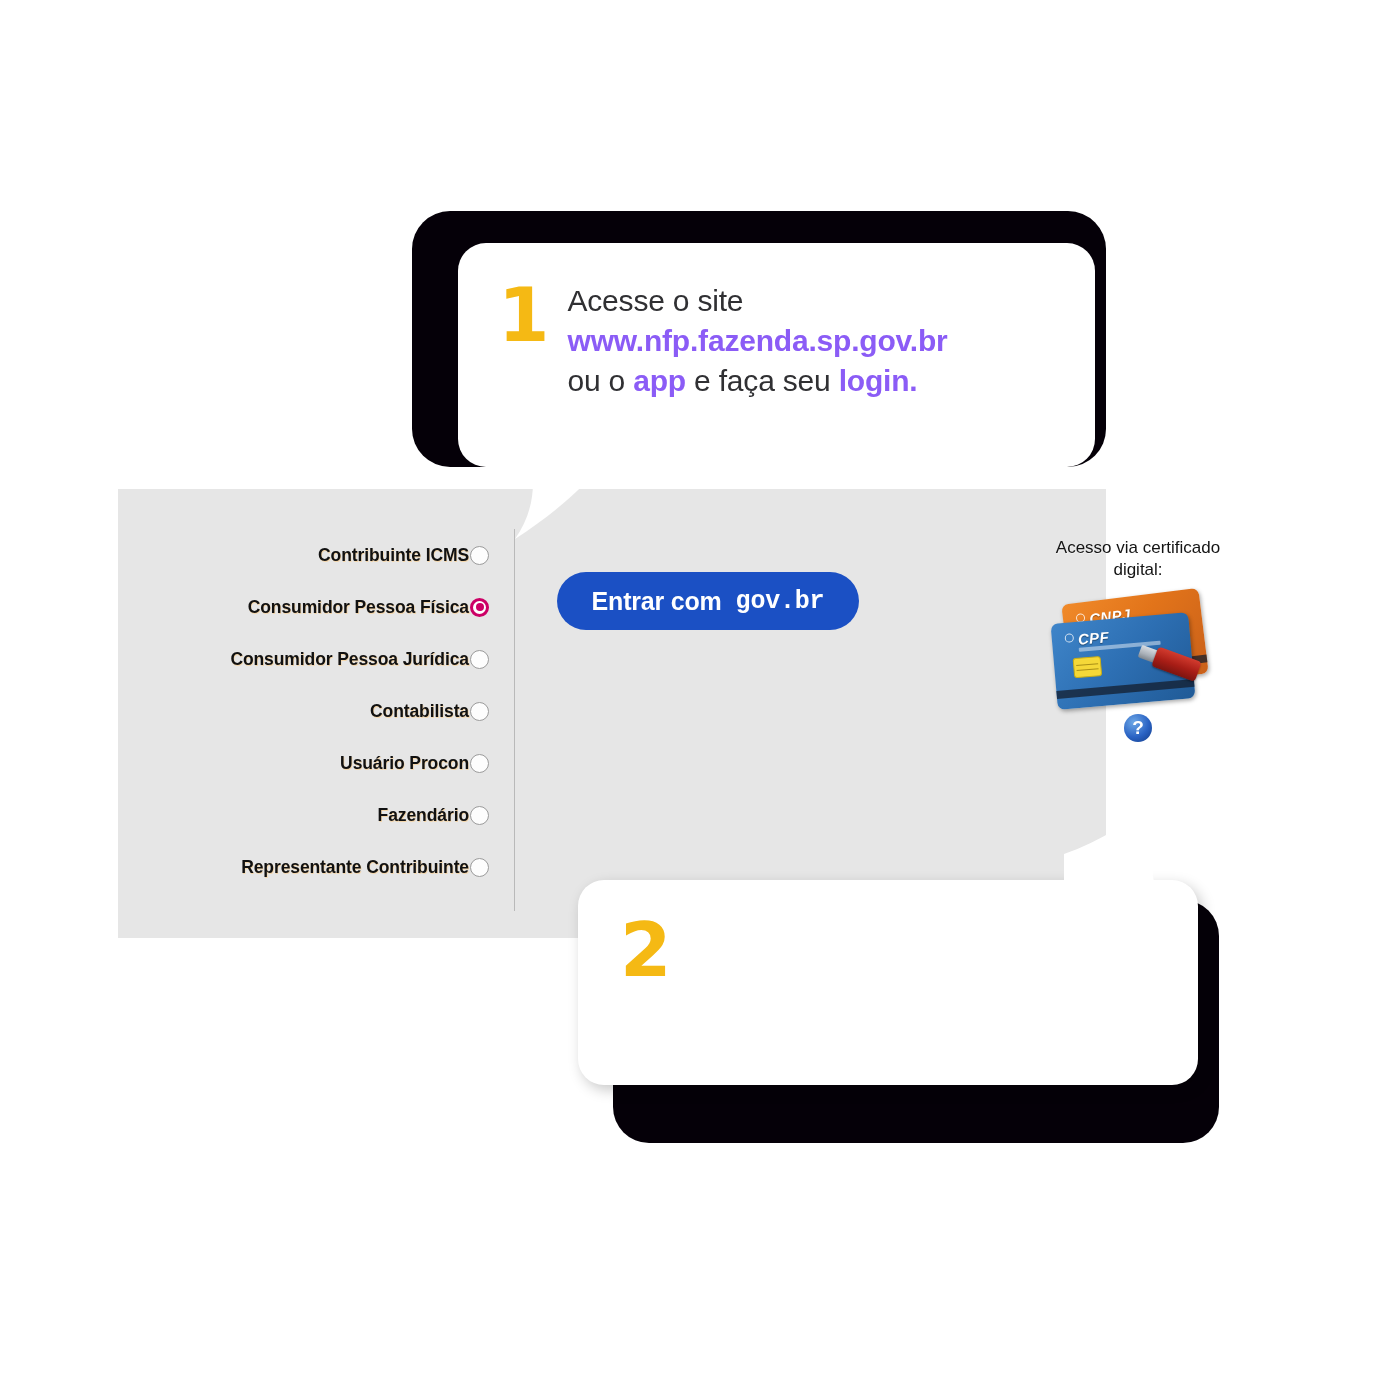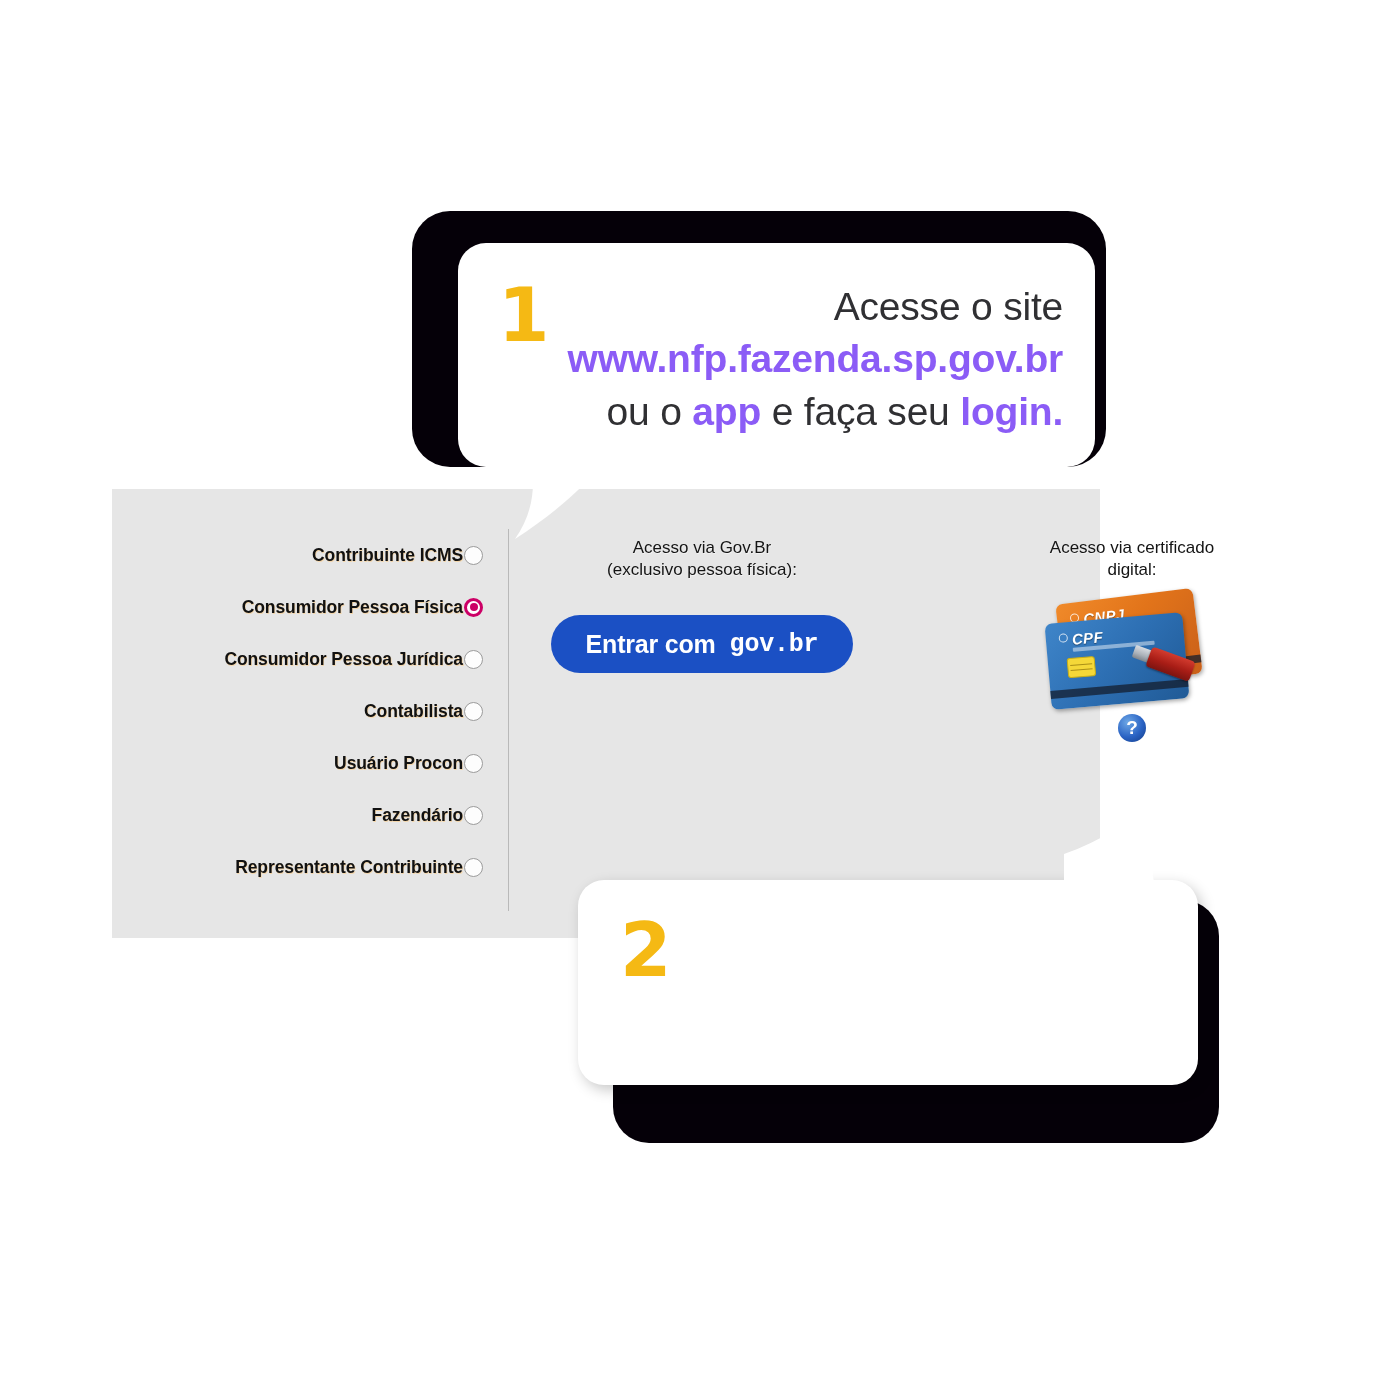--- a/index.html
+++ b/index.html
@@ -12,21 +12,21 @@
     height: 1400px;
     position: relative;
     overflow: hidden;
     font-family: "Liberation Sans", sans-serif;
     -webkit-font-smoothing: antialiased;
   }
 
   
   #nfp-panel {
     position: absolute;
-    left: 112px;
+    left: 118px;
     top: 489px;
     width: 988px;
     height: 449px;
     background: #e6e6e6;
     z-index: 5;
   }
   #panel-divider {
     position: absolute;
     left: 396px;
     top: 40px;
@@ -334,25 +334,24 @@
   .bubble-num {
     font-size: 74px;
     font-weight: bold;
     color: #f5b914;
     line-height: 0.82;
     flex: 0 0 auto;
     margin-top: 4px;
     font-family: "DejaVu Sans", sans-serif;
   }
   .bubble-text {
-    font-size: 39px;
+    font-size: 30px;
     line-height: 1.34;
     color: #303033;
     letter-spacing: -0.2px;
-    text-align: right;
   }
   .bubble-text b { font-weight: bold; color: #8b5cf6; }
 </style>
 </head>
 <body>
 
 <div id="bubble2-shadow"></div>
 
 <div id="nfp-panel">
 
@@ -391,24 +390,20 @@
     </div>
 
     <div class="radio-row">
       <span class="radio-label">Representante Contribuinte</span>
       <span class="radio-dot"></span>
     </div>
 
   </div>
 
   <div id="govbr-col">
-    <div class="col-caption">
-      <div>Acesso via Gov.Br</div>
-      <div>(exclusivo pessoa física):</div>
-    </div>
     <button id="govbr-button">
       <span>Entrar com</span>
       <span class="gb-strong">gov.br</span>
     </button>
   </div>
 
   <div id="cert-col">
     <div class="col-caption">
       <div>Acesso via certificado</div>
       <div>digital:</div>

